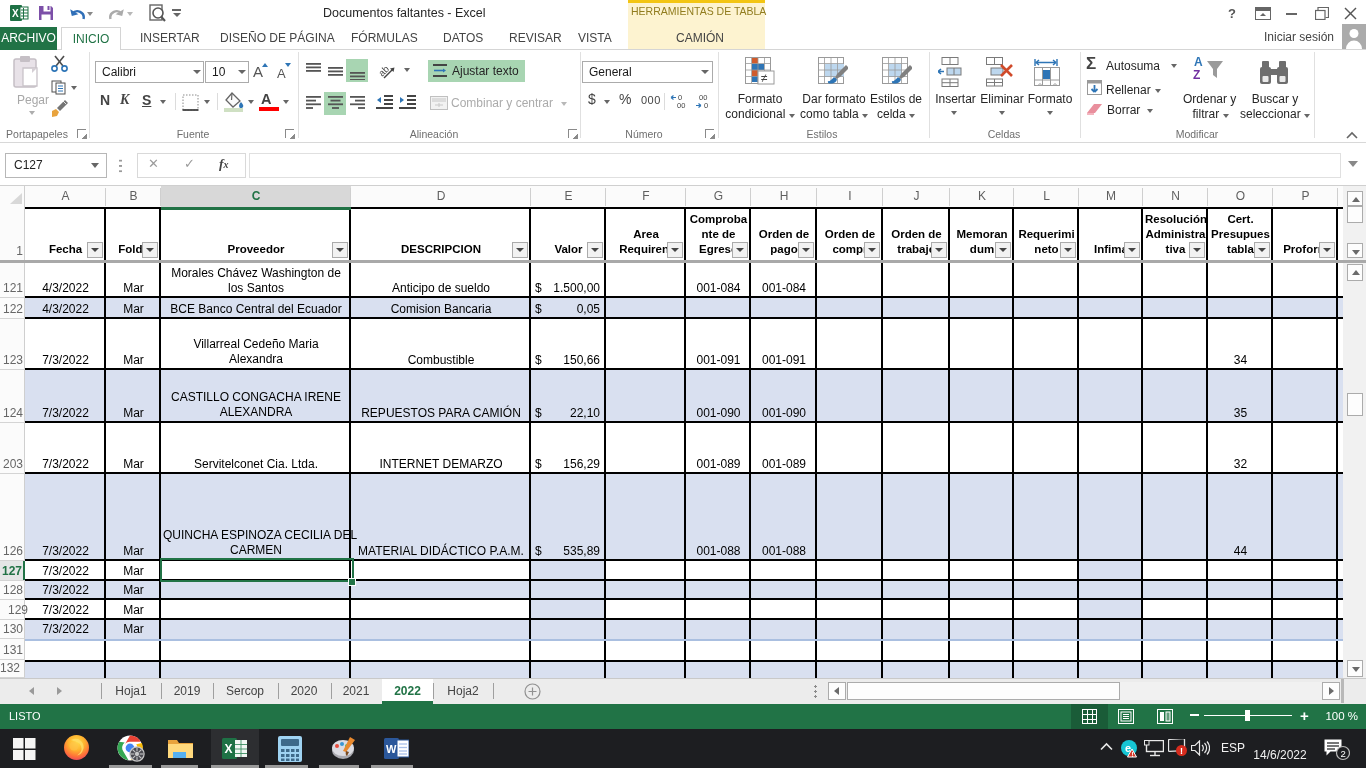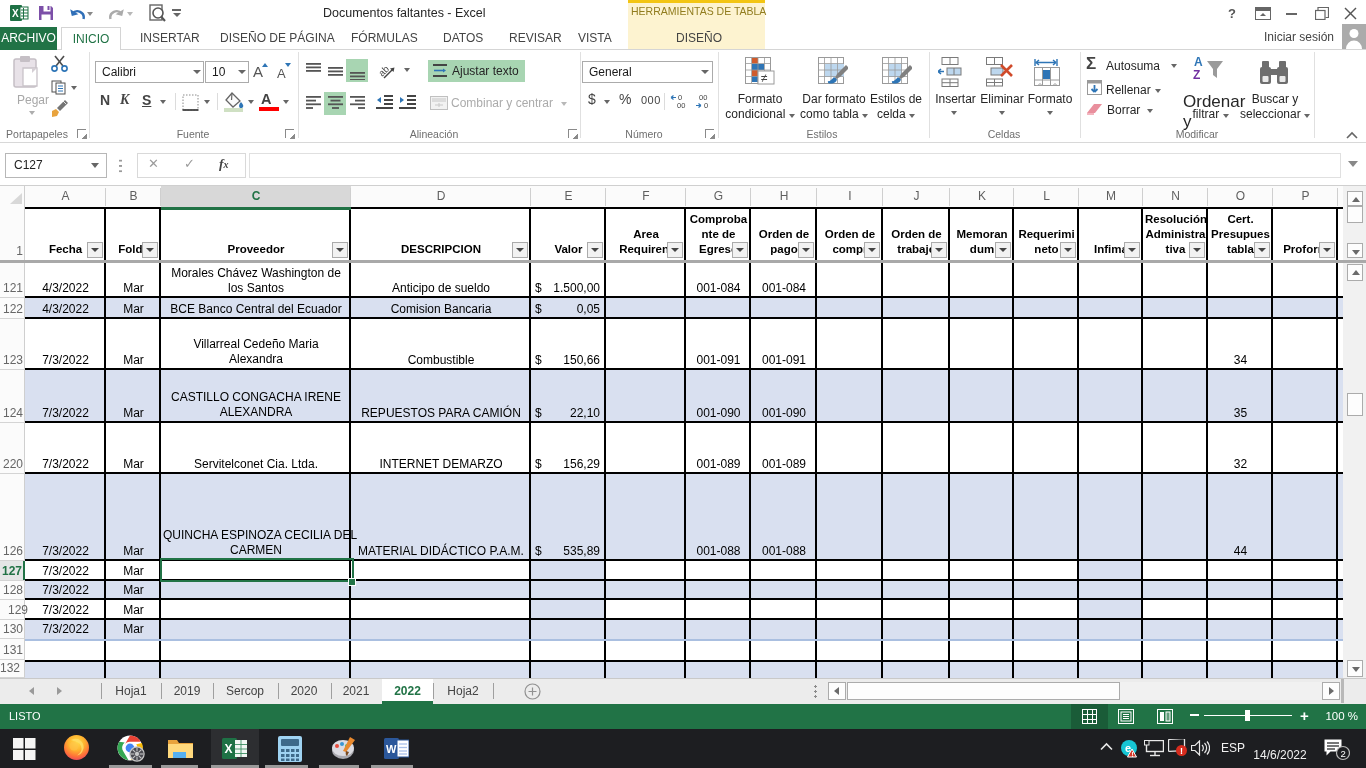--- a/index.html
+++ b/index.html
@@ -89,21 +89,21 @@
 <div style="position:absolute;left:0;top:244px;width:23px;height:15px;color:#666;font-size:12px;text-align:right;">1</div>
 <div style="position:absolute;left:0;top:260px;width:25px;height:1px;background:#d4d4d4;"></div>
 <div style="position:absolute;left:0;top:281px;width:23px;height:15px;color:#666;font-size:12px;text-align:right;">121</div>
 <div style="position:absolute;left:0;top:297px;width:25px;height:1px;background:#d4d4d4;"></div>
 <div style="position:absolute;left:0;top:302px;width:23px;height:15px;color:#666;font-size:12px;text-align:right;">122</div>
 <div style="position:absolute;left:0;top:318px;width:25px;height:1px;background:#d4d4d4;"></div>
 <div style="position:absolute;left:0;top:353px;width:23px;height:15px;color:#666;font-size:12px;text-align:right;">123</div>
 <div style="position:absolute;left:0;top:369px;width:25px;height:1px;background:#d4d4d4;"></div>
 <div style="position:absolute;left:0;top:406px;width:23px;height:15px;color:#666;font-size:12px;text-align:right;">124</div>
 <div style="position:absolute;left:0;top:422px;width:25px;height:1px;background:#d4d4d4;"></div>
-<div style="position:absolute;left:0;top:457px;width:23px;height:15px;color:#666;font-size:12px;text-align:right;">220</div>
+<div style="position:absolute;left:0;top:457px;width:23px;height:15px;color:#666;font-size:12px;text-align:right;">203</div>
 <div style="position:absolute;left:0;top:473px;width:25px;height:1px;background:#d4d4d4;"></div>
 <div style="position:absolute;left:0;top:544px;width:23px;height:15px;color:#666;font-size:12px;text-align:right;">126</div>
 <div style="position:absolute;left:0;top:560px;width:25px;height:1px;background:#d4d4d4;"></div>
 <div style="position:absolute;left:0;top:561px;width:25px;height:20px;background:#e4e6e6;border-right:2px solid #217346;"></div>
 <div style="position:absolute;left:0;top:564px;width:22px;height:15px;color:#217346;font-weight:bold;font-size:12px;text-align:right;">127</div>
 <div style="position:absolute;left:0;top:580px;width:25px;height:1px;background:#d4d4d4;"></div>
 <div style="position:absolute;left:0;top:583px;width:23px;height:15px;color:#666;font-size:12px;text-align:right;">128</div>
 <div style="position:absolute;left:0;top:599px;width:25px;height:1px;background:#d4d4d4;"></div>
 <div style="position:absolute;left:0;top:603px;width:23px;height:15px;color:#666;font-size:12px;text-align:right;padding-left:8px;">129</div>
 <div style="position:absolute;left:0;top:619px;width:25px;height:1px;background:#d4d4d4;"></div>
@@ -293,21 +293,21 @@
 <div style="position:absolute;left:0;top:27px;width:1366px;height:22px;background:#fff;"></div>
 <div style="position:absolute;left:628px;top:27px;width:137px;height:22px;background:#fdf3d0;"></div>
 <div style="position:absolute;left:0;top:27px;width:57px;height:23px;background:#217346;color:#fff;font-size:12px;line-height:23px;text-align:center;">ARCHIVO</div>
 <div style="position:absolute;left:61px;top:27px;width:60px;height:24px;background:#fff;border:1px solid #d4d4d4;border-bottom:none;color:#217346;font-size:12px;line-height:22px;text-align:center;">INICIO</div>
 <div style="position:absolute;left:140px;top:31px;font-size:12px;color:#444;white-space:nowrap;">INSERTAR</div>
 <div style="position:absolute;left:220px;top:31px;font-size:12px;color:#444;white-space:nowrap;">DISEÑO DE PÁGINA</div>
 <div style="position:absolute;left:351px;top:31px;font-size:12px;color:#444;white-space:nowrap;">FÓRMULAS</div>
 <div style="position:absolute;left:443px;top:31px;font-size:12px;color:#444;white-space:nowrap;">DATOS</div>
 <div style="position:absolute;left:509px;top:31px;font-size:12px;color:#444;white-space:nowrap;">REVISAR</div>
 <div style="position:absolute;left:578px;top:31px;font-size:12px;color:#444;white-space:nowrap;">VISTA</div>
-<div style="position:absolute;left:676px;top:31px;font-size:12px;color:#444;">DISEÑO</div>
+<div style="position:absolute;left:676px;top:31px;font-size:12px;color:#444;">CAMIÓN</div>
 <div style="position:absolute;left:1264px;top:30px;font-size:12px;color:#444;white-space:nowrap;">Iniciar sesión</div>
 <svg style="position:absolute;left:1342px;top:24px;" width="24" height="25" viewBox="0 0 24 25">
 <rect width="24" height="25" fill="#ababab"></rect>
 <circle cx="12" cy="9.5" r="4.5" fill="#fff"></circle>
 <path d="M4 25 a8 8.5 0 0 1 16 0 z" fill="#fff"></path>
   </svg>
 <div style="position:absolute;left:0;top:50px;width:1366px;height:93px;background:#fff;border-bottom:1px solid #d8d8d8;"></div>
 <svg style="position:absolute;left:13px;top:56px;" width="30" height="34" viewBox="0 0 30 34">
 <rect x="1" y="3" width="22" height="28" rx="2" fill="#e8e2e8" stroke="#c5bfc5" stroke-width="1.5"></rect>
 <rect x="7" y="0" width="10" height="6" rx="1" fill="#c5bfc5"></rect>
@@ -571,21 +571,21 @@
 <path d="M2 12 l7 -9 l8 0 l-7 9 z" fill="#e98f9d"></path>
 <path d="M2 12 l7 0 l0 2 l-7 0 z" fill="#f3b5bf"></path>
   </svg>
 <div style="position:absolute;left:1107px;top:103px;font-size:12px;color:#262626;">Borrar</div>
 <div style="position:absolute;left:1147px;top:109px;width:0;height:0;border-left:3.5px solid transparent;border-right:3.5px solid transparent;border-top:4px solid #666;"></div>
 <div style="position:absolute;left:1194px;top:55px;font-size:12px;font-weight:bold;color:#2e75b6;">A</div>
 <div style="position:absolute;left:1193px;top:68px;font-size:12px;font-weight:bold;color:#7030a0;">Z</div>
 <svg style="position:absolute;left:1206px;top:60px;" width="18" height="20" viewBox="0 0 18 20">
 <path d="M1 1 h16 l-6 8 v9 l-4 -3 v-6 z" fill="#9a9a9a"></path>
   </svg>
-<div style="position:absolute;left:1183px;top:92px;width:55px;height:14px;font-size:17px;color:#262626;text-align:left;">Ordenar y</div>
+<div style="position:absolute;left:1183px;top:92px;width:55px;height:14px;font-size:12px;color:#262626;text-align:left;">Ordenar y</div>
 <div style="position:absolute;left:1183px;top:107px;width:55px;height:14px;font-size:12px;color:#262626;text-align:center;">filtrar <span class="dd"></span></div>
 <svg style="position:absolute;left:1259px;top:59px;" width="30" height="27" viewBox="0 0 30 27">
 <g fill="#6e6e6e">
       <rect x="1" y="8" width="11" height="17" rx="2"></rect>
       <rect x="18" y="8" width="11" height="17" rx="2"></rect>
 <rect x="3" y="2" width="7" height="8" rx="1"></rect>
       <rect x="20" y="2" width="7" height="8" rx="1"></rect>
       <rect x="12" y="10" width="6" height="6"></rect>
     </g>
 <rect x="3.5" y="17" width="6" height="6" rx="1" fill="#fff" opacity="0.85"></rect>

